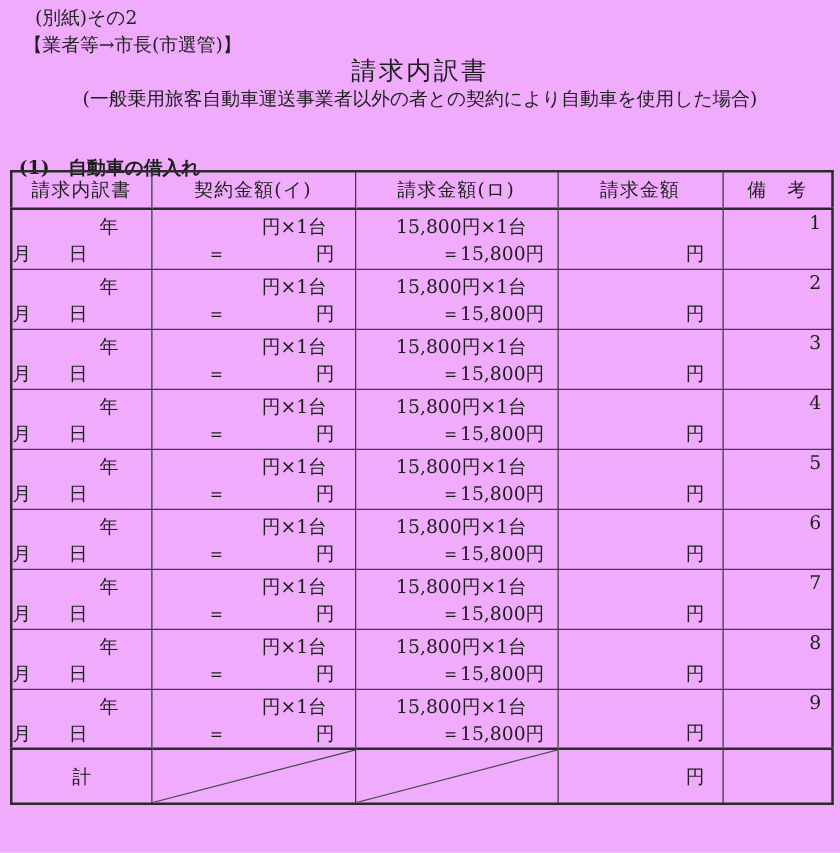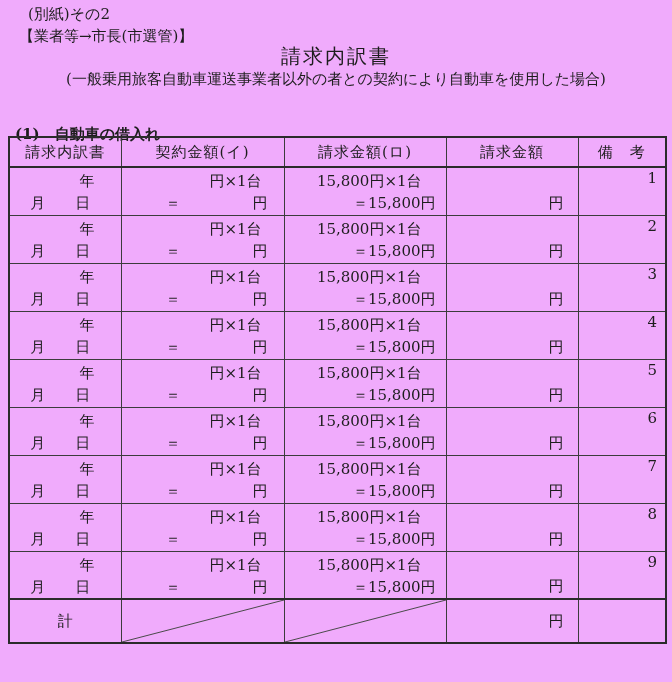--- a/index.html
+++ b/index.html
@@ -33,21 +33,21 @@
     border-bottom:2px solid #2b2b2b;
   }
   .breakdown tbody tr.data-row{height:48px;}
   .breakdown tr.total-row{height:44px;}
   .breakdown tr.total-row td{border-top:2px solid #2b2b2b;}
 
   
   .l1{line-height:21px;padding-top:3px;}
   .l2{line-height:21px;padding-top:1px;}
   .c-date .l1{text-align:right;padding-right:26px;}
-  .c-date .l2{text-align:center;padding-right:10px;}
+  .c-date .l2{text-align:left;padding-right:10px;}
   .c-contract .l1{text-align:right;padding-right:22px;}
   .c-contract .l2{display:flex;justify-content:space-between;padding-left:44px;padding-right:16px;}
   .c-limit .l1{text-align:right;padding-right:24px;}
   .c-limit .l2{text-align:right;padding-right:10px;margin-left:47px;}
   .c-claim{vertical-align:bottom;text-align:right;}
   .c-claim .yen{display:block;padding:0 14px 3px 0;line-height:18px;}
   .c-remarks{vertical-align:top;text-align:right;}
   .c-remarks .row-no{display:block;padding:1px 8px 0 0;line-height:18px;}
 
   

